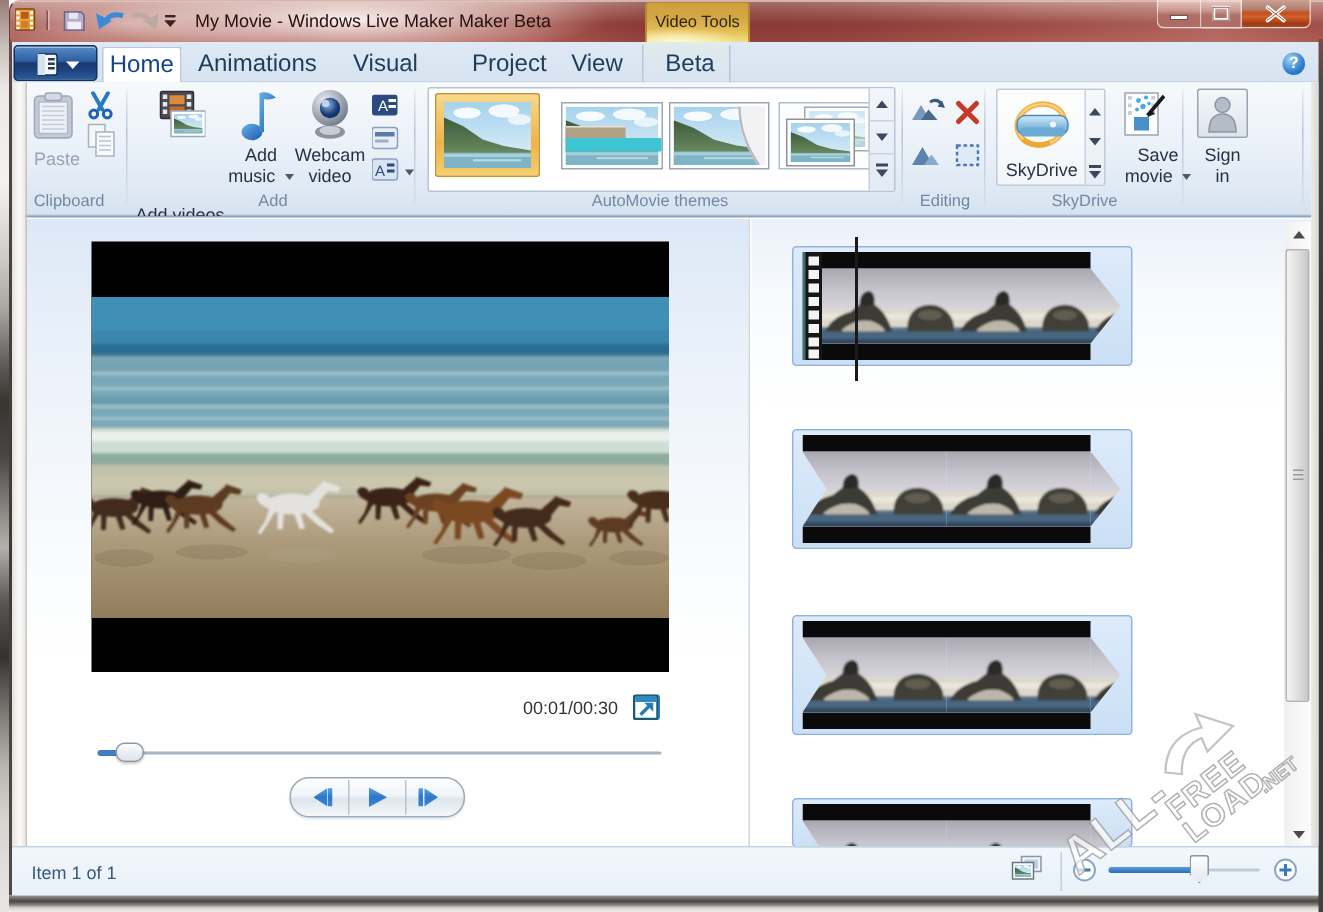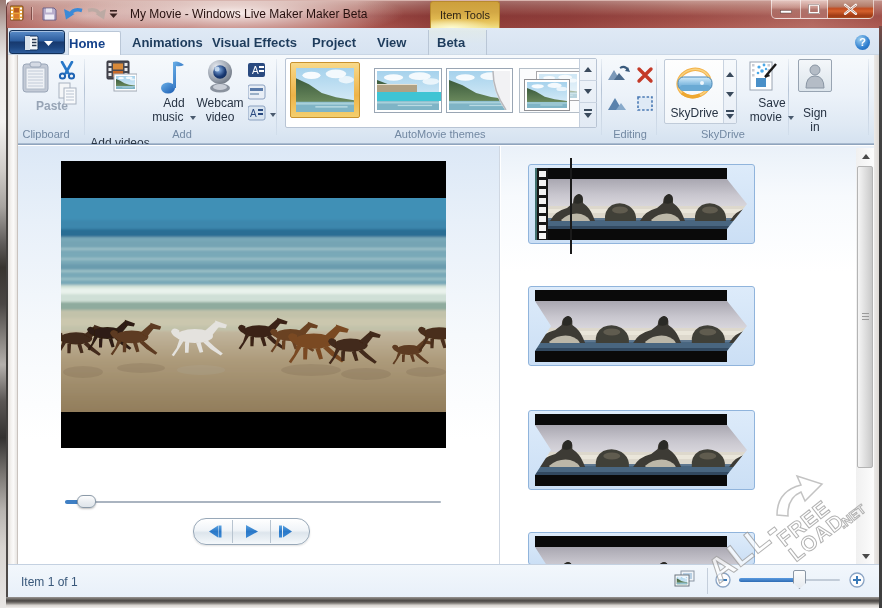--- a/index.html
+++ b/index.html
@@ -45,21 +45,21 @@
 .cap .glyph { position:absolute; left:0; right:0; top:0; bottom:0; }
 
 
 #tabrow { left:8px; top:28px; width:871px; height:27px;
   background:linear-gradient(180deg,#dfe9f5 0%,#d7e3f1 100%); border-bottom:1px solid #c9d6e5; }
 #ctxbg { position:absolute; left:420px; top:0; width:58px; height:27px; background:linear-gradient(180deg,#eef3e2 0%,#e4ecd8 12%,#dde8f0 60%); opacity:.35; }
 .ctxsep { position:absolute; top:2px; width:1px; height:25px; background:#b9c6d6; }
 #filebtn { position:absolute; left:1px; top:2px; width:56px; height:24px; border-radius:3px;
   background:linear-gradient(180deg,#5a8cc8 0%,#2c5d9e 45%,#17396e 50%,#1d4680 75%,#2d5c9c 100%);
   border:1px solid #123058; box-shadow:inset 0 1px 0 rgba(255,255,255,.45); }
-.tab { position:absolute; top:3px; height:24px; font-size:13px; color:#1e3c5c; text-align:left; line-height:23px;font-weight:bold; }
+.tab { position:absolute; top:3px; height:24px; font-size:16px; color:#1e3c5c; text-align:center; line-height:23px; }
 .tab.active { background:#ffffff; border:1px solid #bac7d7; border-bottom:none; border-radius:2px 2px 0 0; color:#15428b; }
 #help { position:absolute; right:9px; top:7px; width:15px; height:15px; border-radius:50%;
   background:radial-gradient(circle at 35% 30%,#9fd0f0,#2f7fd0 60%,#1a5fa8);
   color:#fff; font-size:11px; font-weight:bold; text-align:center; line-height:15px; }
 
 
 #ribbon { left:8px; top:55px; width:871px; height:89px;
   background:linear-gradient(180deg,#f6f9fc 0%,#ecf2f9 45%,#dfe9f4 80%,#d5e2f0 100%);
   border-bottom:1px solid #a8bacf; }
 .gsep { position:absolute; top:4px; width:1px; height:76px; background:linear-gradient(180deg,rgba(160,178,200,.15),#b6c4d6 40%,rgba(160,178,200,.15)); }
@@ -168,21 +168,21 @@
     <polygon points="54,4 56,14.5 64.5,9" fill="#3a8ad8"></polygon>
 
     <path d="M90,10 Q87,3 78,5.5" fill="none" stroke="#bcaaa4" stroke-width="3.4"></path>
     <polygon points="96,4 94,14.5 85.5,9" fill="#bcaaa4"></polygon>
 
     <rect x="100" y="5" width="7" height="1.6" fill="#3a2220"></rect>
     <path d="M99.5,8.5 l8,0 l-4,4.5 z" fill="#3a2220"></path>
   </svg>
 </div>
 <div class="abs" id="title-text">My Movie - Windows Live Maker Maker Beta</div>
-<div class="abs" id="vtools">Item Tools</div>
+<div class="abs" id="vtools">Video Tools</div>
 <div class="abs" id="caps">
   <div class="cap min">
       <svg class="glyph" viewBox="0 0 30 19">
         <rect x="9" y="11" width="12" height="3" fill="#fff" stroke="#5a3a36" stroke-width=".6"></rect>
       </svg>
     </div>
   <div class="cap max">
       <svg class="glyph" viewBox="0 0 27 19">
         <rect x="8.5" y="5" width="10" height="8.5" fill="none" stroke="#fff" stroke-width="2"></rect>
         <rect x="8" y="5" width="11" height="9" fill="none" stroke="#5a3a36" stroke-width=".5"></rect>
@@ -301,21 +301,21 @@
   <div id="ribbon-icons">
 
     <svg style="position:absolute;left:14px;top:6px" width="27" height="32" viewBox="0 0 27 32">
       <rect x="1" y="3" width="25" height="28" rx="3" fill="#c3cad6" stroke="#9aa6b8"></rect>
       <rect x="4" y="7" width="19" height="21" fill="#eef1f5" stroke="#b0bac8"></rect>
       <g stroke="#c2cbd8" stroke-width="1">
           <path d="M6,10 h15 M6,13 h15 M6,16 h15 M6,19 h15 M6,22 h15 M6,25 h15"></path>
         </g>
       <rect x="8" y="1" width="11" height="5" rx="2" fill="#d4dae4" stroke="#9aa6b8"></rect>
     </svg>
-    <div class="btext dis" style="left:17px;top:44px;width:54px;font-weight:bold;">Paste</div>
+    <div class="btext dis" style="left:3px;top:44px;width:54px;">Paste</div>
 
     <svg style="position:absolute;left:50px;top:6px" width="18" height="19" viewBox="0 0 18 19">
       <path d="M4,1 L10.2,12 M14,1 L7.8,12" stroke="#2878c8" stroke-width="2.6" stroke-linecap="round"></path>
       <circle cx="4.5" cy="15" r="2.6" fill="none" stroke="#1e64b4" stroke-width="2"></circle>
       <circle cx="13.5" cy="15" r="2.6" fill="none" stroke="#1e64b4" stroke-width="2"></circle>
     </svg>
 
     <svg style="position:absolute;left:50px;top:27px" width="20" height="23" viewBox="0 0 20 23">
       <rect x="1" y="1" width="11" height="15" fill="#f4f6f8" stroke="#a8b2c0"></rect>
       <rect x="6" y="6" width="12" height="16" fill="#f8fafc" stroke="#a8b2c0"></rect>
@@ -453,21 +453,21 @@
       <path d="M18,12 l3,3 l-5,2 z" fill="#1a1a1a"></path>
     </svg>
     <div class="btext" style="left:729px;top:41px;width:46px;margin-left:12px;">Save<br>movie <span class="dda"></span></div>
 
     <div style="position:absolute;left:790px;top:4px;width:34px;height:33px;background:linear-gradient(180deg,#f4f7fa,#dde5ec);border:1px solid #98a4b2;border-radius:2px;">
       <svg style="position:absolute;left:6px;top:3px" width="20" height="26" viewBox="0 0 20 26">
         <circle cx="10" cy="7" r="5" fill="#b4bcc6" stroke="#8a96a4"></circle>
         <path d="M1,25 Q1,13 10,13 Q19,13 19,25 Z" fill="#b4bcc6" stroke="#8a96a4"></path>
       </svg>
     </div>
-    <div class="btext" style="left:784px;top:51px;width:46px;">Sign<br>in</div>
+    <div class="btext" style="left:784px;top:41px;width:46px;">Sign<br>in</div>
   </div>
 </div>
 
 <div class="abs" id="content">
   <div id="preview-panel">
     <div id="video">
       <div id="vimg">
       <svg width="385" height="214" viewBox="0 0 385 214">
         <defs>
           <linearGradient id="sandg" x1="0" y1="0" x2="0" y2="1">
@@ -529,20 +529,31 @@
           <use href="#horse" fill="#3a2416" transform="translate(177,121) scale(0.62)"></use>
           <use href="#horse" fill="#6a4224" transform="translate(209,125) scale(0.60)"></use>
           <use href="#horse" fill="#7a4a24" transform="translate(227,128) scale(0.76)"></use>
           <use href="#horse" fill="#42291a" transform="translate(267,134) scale(0.66)"></use>
           <use href="#horse" fill="#5d3a20" transform="translate(331,142) scale(0.50)"></use>
           <use href="#horse" fill="#4a2e1a" transform="translate(357,123) scale(0.62)"></use>
         </g>
       </svg>
       </div>
     </div>
+    <div id="timerow" style="top:315px">
+      <div id="timetext">00:01/00:30</div>
+      <div id="fsbtn">
+        <svg width="17" height="17" viewBox="0 0 17 17">
+          <rect x="0.75" y="0.75" width="15.5" height="15.5" rx="1" fill="#fdfeff" stroke="#1c5a74" stroke-width="1.5"></rect>
+          <rect x="1.5" y="1.5" width="14" height="3.5" fill="#2e8ac2"></rect>
+          <path d="M5,13.5 L11,7.5" stroke="#2a7ab4" stroke-width="2.2"></path>
+          <path d="M7.5,5.5 h6 v6 z" fill="#2a7ab4"></path>
+        </svg>
+      </div>
+    </div>
     <div id="seek">
         <div class="track"></div>
         <div class="fill"></div>
         <div class="thumb"></div>
       </div>
     <div id="controls">
       <div class="csep" style="left:38px"></div>
       <div class="csep" style="left:76px"></div>
       <svg width="113" height="25" viewBox="0 0 113 25" style="position:absolute;left:0;top:0">
         <defs>

